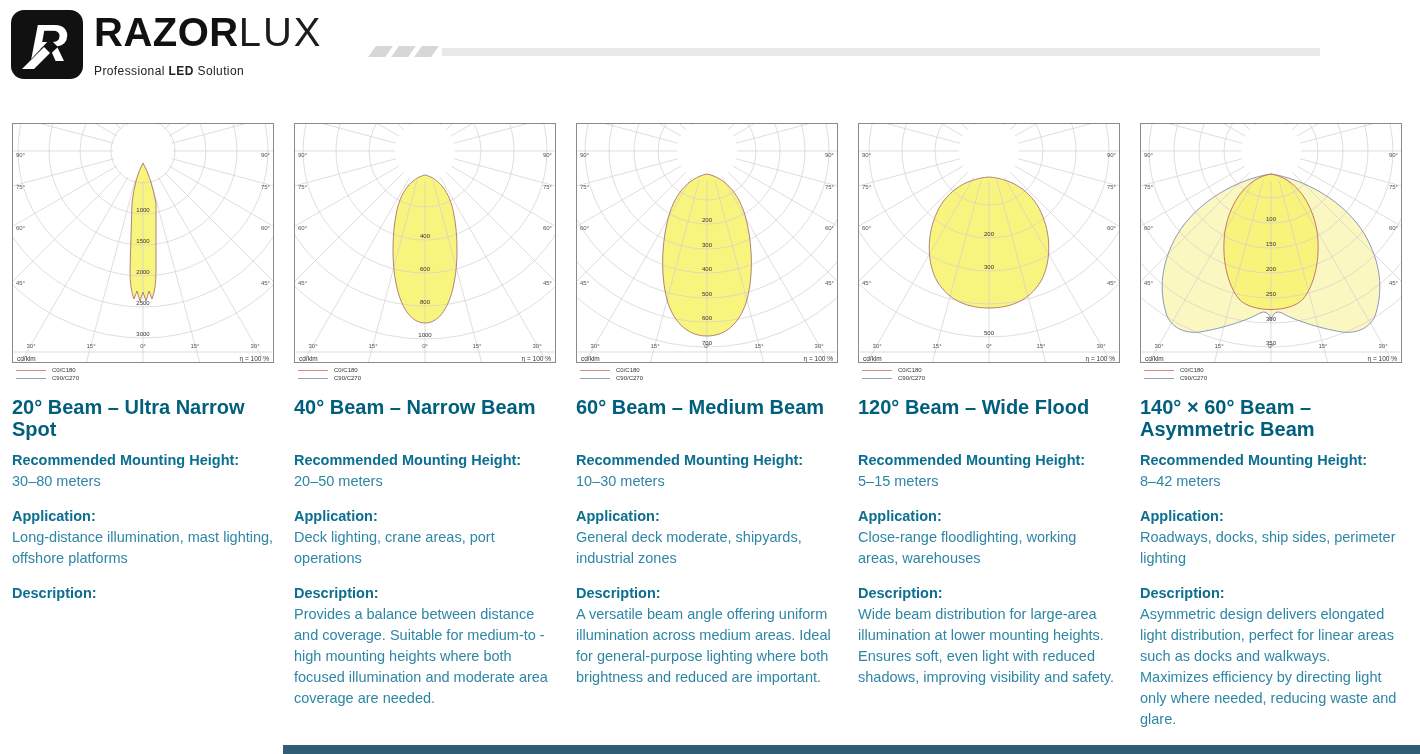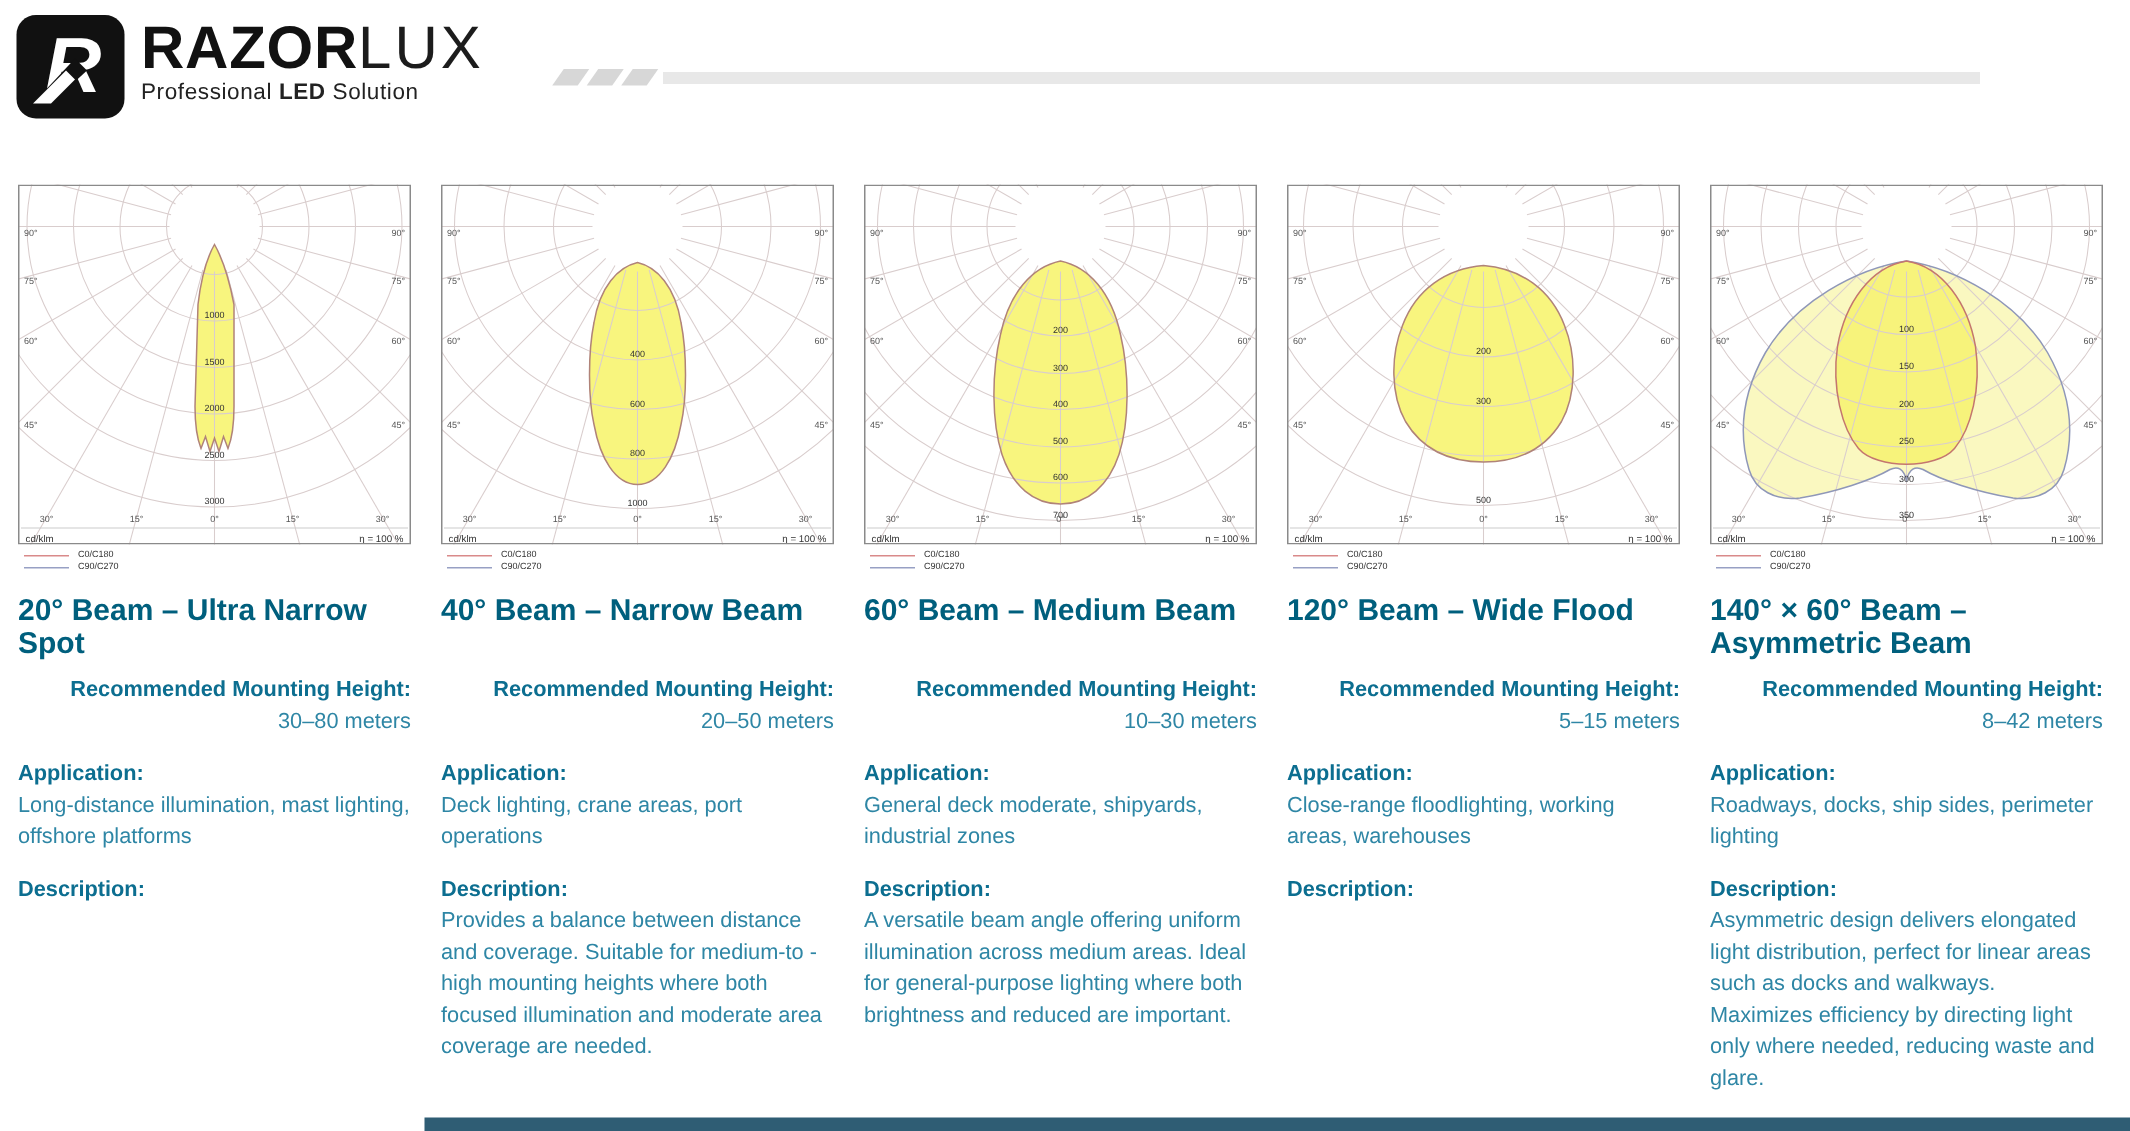--- a/index.html
+++ b/index.html
@@ -15,42 +15,42 @@
     width:1420px;height:754px;position:relative;overflow:hidden;
     background:#ffffff;font-family:"Liberation Sans",sans-serif;
   }
   
   .header{position:absolute;left:0;top:0;width:1320px;height:95px;}
   .logo-mark{position:absolute;left:10px;top:9px;width:74px;height:71px;}
   .wordmark{position:absolute;left:94px;top:12px;}
   .wm-line{font-size:40px;line-height:40px;letter-spacing:.5px;white-space:nowrap;}
   .wm-razor{font-weight:900;color:#111;}
   .wm-lux{font-weight:200;color:#1c1c1c;letter-spacing:2px;}
-  .tagline{font-size:15px;color:#222;margin-top:1px;letter-spacing:.4px;}
+  .tagline{font-size:12px;color:#222;margin-top:12px;letter-spacing:.4px;}
   .tagline b{font-weight:800;}
   .stripe{position:absolute;top:46px;width:17px;height:11px;background:#d7d7d7;transform:skewX(-35deg);}
   .stripe.s1{left:372px}.stripe.s2{left:395px}.stripe.s3{left:418px}
   .header-bar{position:absolute;left:442px;top:48px;right:0;height:8px;background:#e8e8e8;}
   
   .charts-row{position:absolute;left:12px;top:123px;display:flex;gap:20px;}
   .chart-panel{width:262px;}
   .chart-svg{display:block;background:#fff;}
   .legend{margin-top:3px;padding-left:4px;}
   .legend-row{display:flex;align-items:center;height:8px;}
   .legend-line{display:inline-block;width:30px;height:0;border-top:1px solid #999;margin-right:6px;}
   .legend-label{font-size:6px;color:#333;line-height:8px;}
   
   .cards-row{position:absolute;left:12px;top:396px;display:flex;gap:20px;}
   .card{width:262px;font-size:14.5px;line-height:21px;color:var(--teal-body);}
   .card h3{margin:0 0 10px 0;font-size:20px;line-height:22px;font-weight:bold;
            color:var(--teal-dark);min-height:44px;}
   .sec{margin-bottom:7px;}
   .lbl{font-weight:bold;color:var(--teal-label);}
   .app-sec{min-height:70px;}
-  .mount-sec{min-height:49px;text-align:right;}
+  .mount-sec{min-height:49px;}
   
   .footer-bar{position:absolute;left:283px;right:0;bottom:0;height:9px;background:var(--footer);}
 </style>
 </head>
 <body>
 
 <div class="header">
   <div class="logo-mark">
     <svg width="74" height="71" viewBox="0 0 74 71">
       <rect x="1" y="1" width="72" height="69" rx="13" fill="#111"></rect>
@@ -474,20 +474,21 @@
     <div class="sec mount-sec">
       <span class="lbl">Recommended Mounting Height:</span><br>
       <span>5–15 meters</span>
     </div>
     <div class="sec app-sec">
       <span class="lbl">Application:</span><br>
       <span>Close-range floodlighting, working areas, warehouses</span>
     </div>
     <div class="sec">
       <span class="lbl">Description:</span><br>
+      <span>Wide beam distribution for large-area illumination at lower mounting heights. Ensures soft, even light with reduced shadows, improving visibility and safety.</span>
     </div>
   </div>
 
   <div class="card">
     <h3>140° × 60° Beam – Asymmetric Beam</h3>
     <div class="sec mount-sec">
       <span class="lbl">Recommended Mounting Height:</span><br>
       <span>8–42 meters</span>
     </div>
     <div class="sec app-sec">

